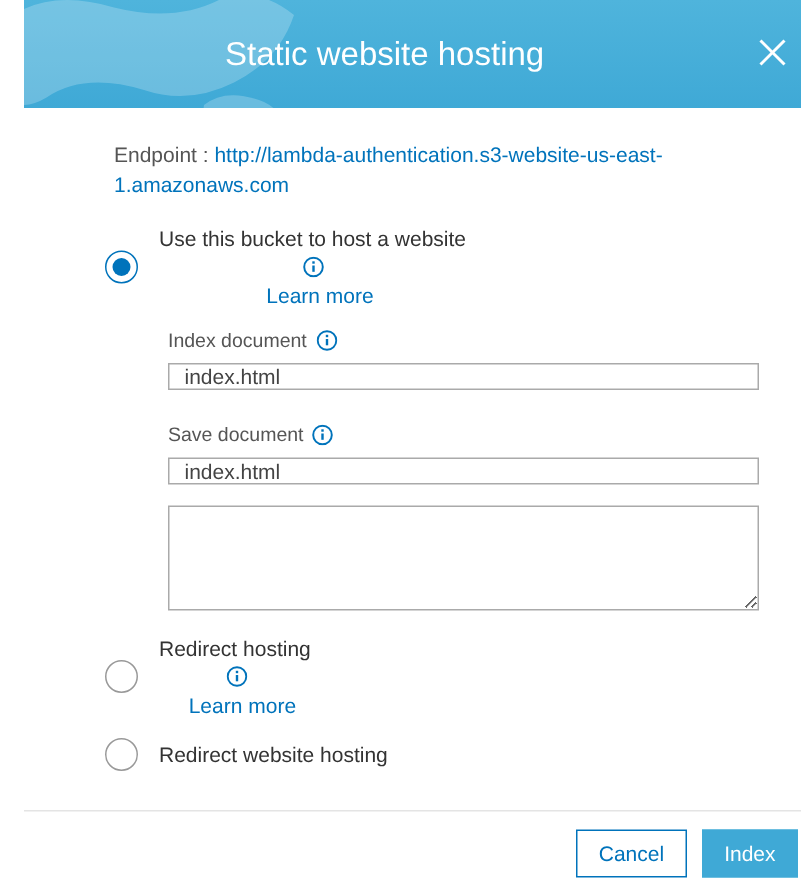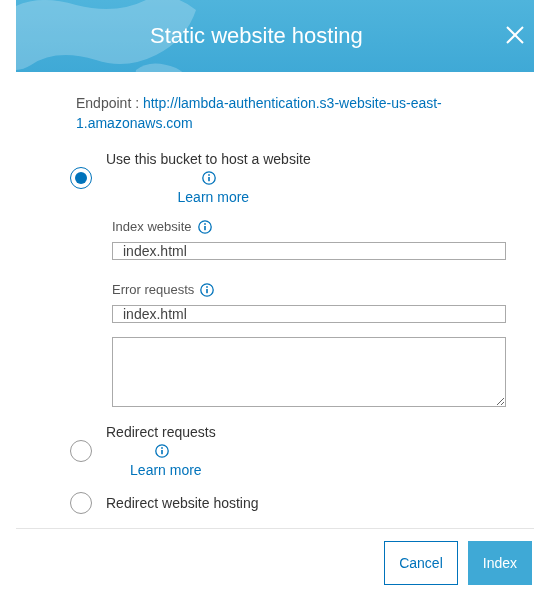--- a/index.html
+++ b/index.html
@@ -60,21 +60,21 @@
   }
   .spacer { height: 14px; }
   .footer {
     border-top: 1px solid #e4e4e4;
     padding: 12px 18px;
     display: flex; justify-content: flex-end; gap: 10px;
     position: absolute; bottom: 0; left: 0; right: 0;
     background: #fff;
   }
   .btn {
-    height: 44px; min-width: 64px; padding: 0 14px;
+    height: 32px; min-width: 64px; padding: 0 14px;
     font-size: 14px; cursor: pointer;
     display: inline-flex; align-items: center; justify-content: center;
   }
   .btn-secondary { background: #fff; border: 1px solid #0073bb; color: #0073bb; }
   .btn-primary   { background: #3fa9d6; border: 1px solid #3fa9d6; color: #fff; }
   .container { position: relative; width: 534px; height: 597px; overflow: hidden; margin-left: 16px; }
 </style>
 </head>
 <body>
 
@@ -110,56 +110,56 @@
               <rect x="6.2" y="6" width="1.6" height="4.2" fill="#0073bb"></rect>
               <rect x="6.2" y="3.2" width="1.6" height="1.6" fill="#0073bb"></rect>
             </svg>
         </span>
         <a href="#" class="learn-more">Learn more</a>
       </div>
     </div>
 
     <div class="form-section">
       <div class="field-label">
-        <span>Index website</span>
+        <span>Index document</span>
         <span class="info-icon">
           <svg width="14" height="14" viewBox="0 0 14 14">
               <circle cx="7" cy="7" r="6.2" fill="none" stroke="#0073bb" stroke-width="1.3"></circle>
               <rect x="6.2" y="6" width="1.6" height="4.2" fill="#0073bb"></rect>
               <rect x="6.2" y="3.2" width="1.6" height="1.6" fill="#0073bb"></rect>
             </svg>
         </span>
       </div>
       <input class="text-input" type="text" value="index.html" style="">
 
       <div class="spacer"></div>
 
       <div class="field-label">
-        <span>Error requests</span>
+        <span>Save document</span>
         <span class="info-icon">
           <svg width="14" height="14" viewBox="0 0 14 14">
               <circle cx="7" cy="7" r="6.2" fill="none" stroke="#0073bb" stroke-width="1.3"></circle>
               <rect x="6.2" y="6" width="1.6" height="4.2" fill="#0073bb"></rect>
               <rect x="6.2" y="3.2" width="1.6" height="1.6" fill="#0073bb"></rect>
             </svg>
         </span>
       </div>
       <input class="text-input" type="text" value="index.html" style="">
 
       <div class="spacer"></div>
 
       <textarea class="textarea" style=""></textarea>
     </div>
 
     <div class="spacer"></div>
 
     <div class="option">
       <div class="radio"></div>
       <div class="option-label">
-        <span>Redirect requests</span>
+        <span>Redirect hosting</span>
         <span class="info-icon">
           <svg width="14" height="14" viewBox="0 0 14 14">
               <circle cx="7" cy="7" r="6.2" fill="none" stroke="#0073bb" stroke-width="1.3"></circle>
               <rect x="6.2" y="6" width="1.6" height="4.2" fill="#0073bb"></rect>
               <rect x="6.2" y="3.2" width="1.6" height="1.6" fill="#0073bb"></rect>
             </svg>
         </span>
         <a href="#" class="learn-more">Learn more</a>
       </div>
     </div>

